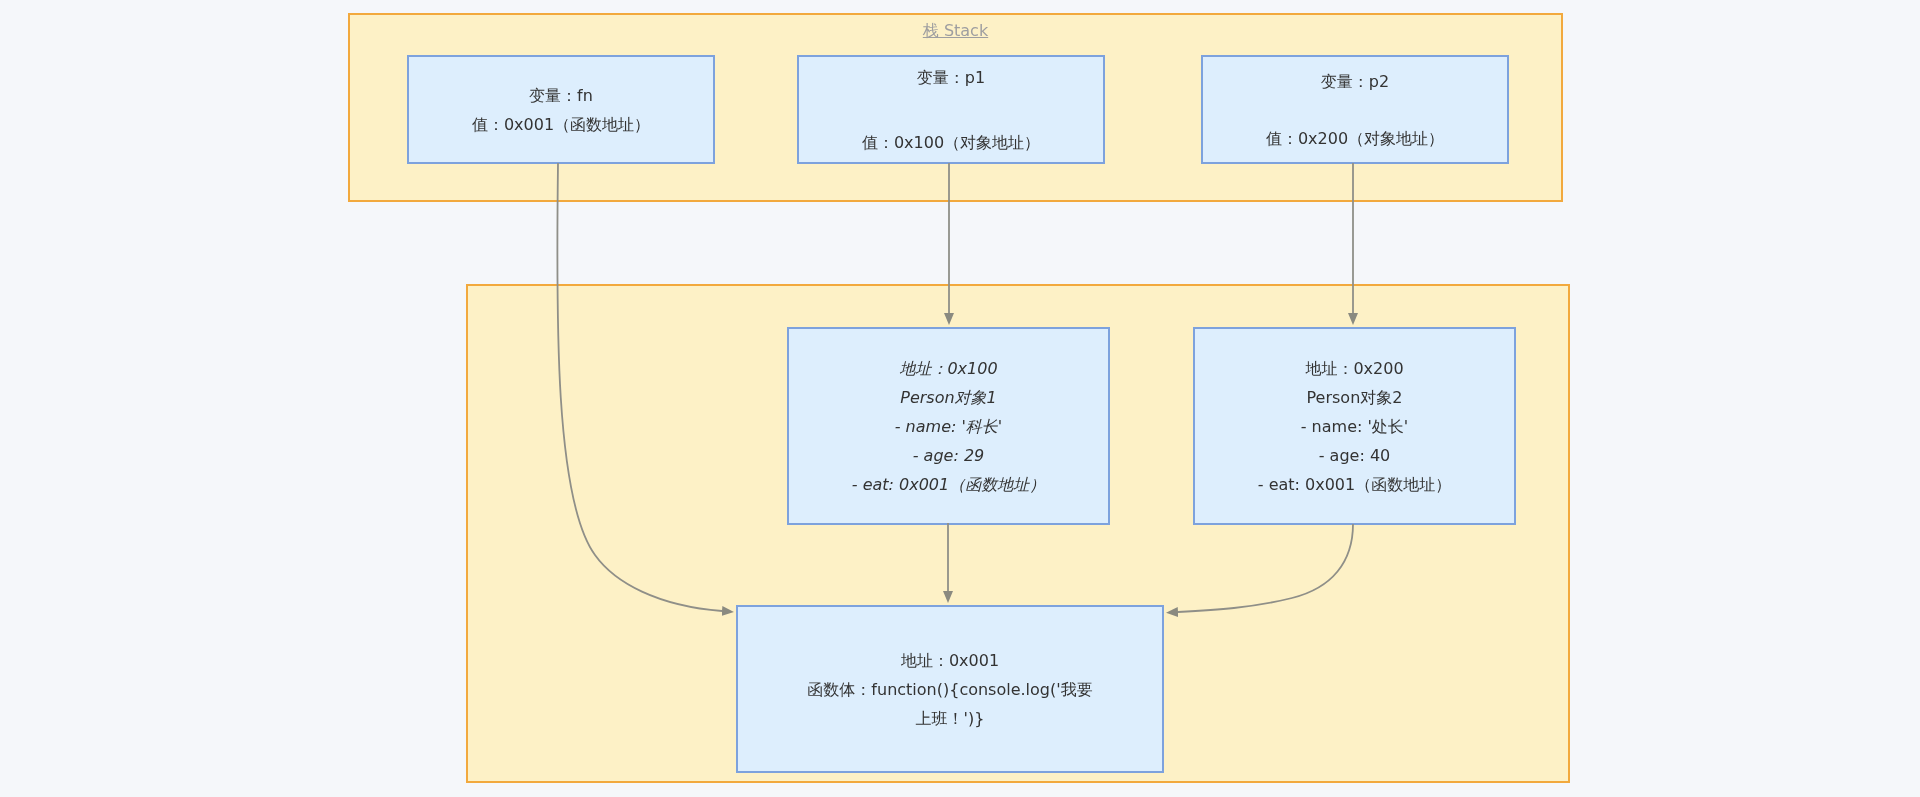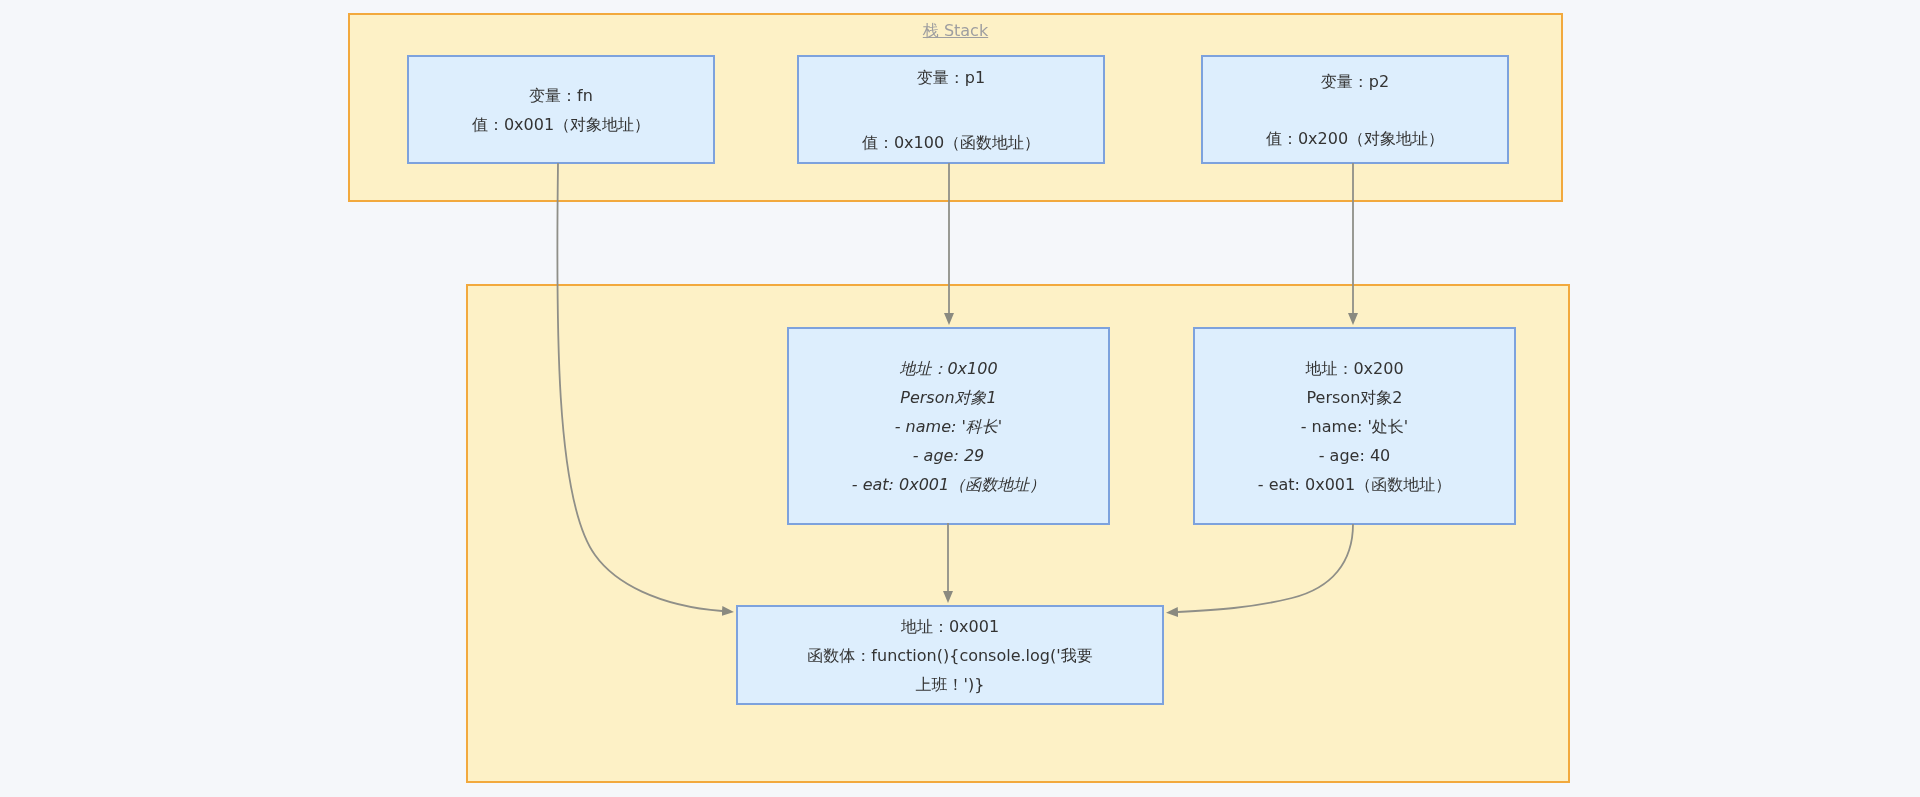--- a/index.html
+++ b/index.html
@@ -56,21 +56,21 @@
     line-height:29px;
   }
   .node .line{white-space:nowrap;}
   
   .node.fn  {left:57px; top:40px;width:308px;height:109px;}
   .node.p1  {left:447px;top:40px;width:308px;height:109px;gap:36px;}
   .node.p2  {left:851px;top:40px;width:308px;height:109px;gap:28px;}
   
   .node.person1{left:319px;top:41px; width:323px;height:198px;font-style:italic;}
   .node.person2{left:725px;top:41px; width:323px;height:198px;}
-  .node.func   {left:268px;top:319px;width:428px;height:100px;}
+  .node.func   {left:268px;top:319px;width:428px;height:168px;}
   .edges{
     position:absolute;
     left:0;top:0;
     width:1920px;height:797px;
     pointer-events:none;
   }
   .edge{
     fill:none;
     stroke:var(--edge);
     stroke-width:1.8px;
@@ -79,26 +79,26 @@
 </head>
 <body>
 
 <div class="canvas">
 
   <div class="group stack">
     <div class="group-title">栈 Stack</div>
 
     <div class="node fn">
       <div class="line">变量：fn</div>
-      <div class="line">值：0x001（对象地址）</div>
+      <div class="line">值：0x001（函数地址）</div>
     </div>
 
     <div class="node p1">
       <div class="line">变量：p1</div>
-      <div class="line">值：0x100（函数地址）</div>
+      <div class="line">值：0x100（对象地址）</div>
     </div>
 
     <div class="node p2">
       <div class="line">变量：p2</div>
       <div class="line">值：0x200（对象地址）</div>
     </div>
   </div>
 
   <div class="group heap">
 

